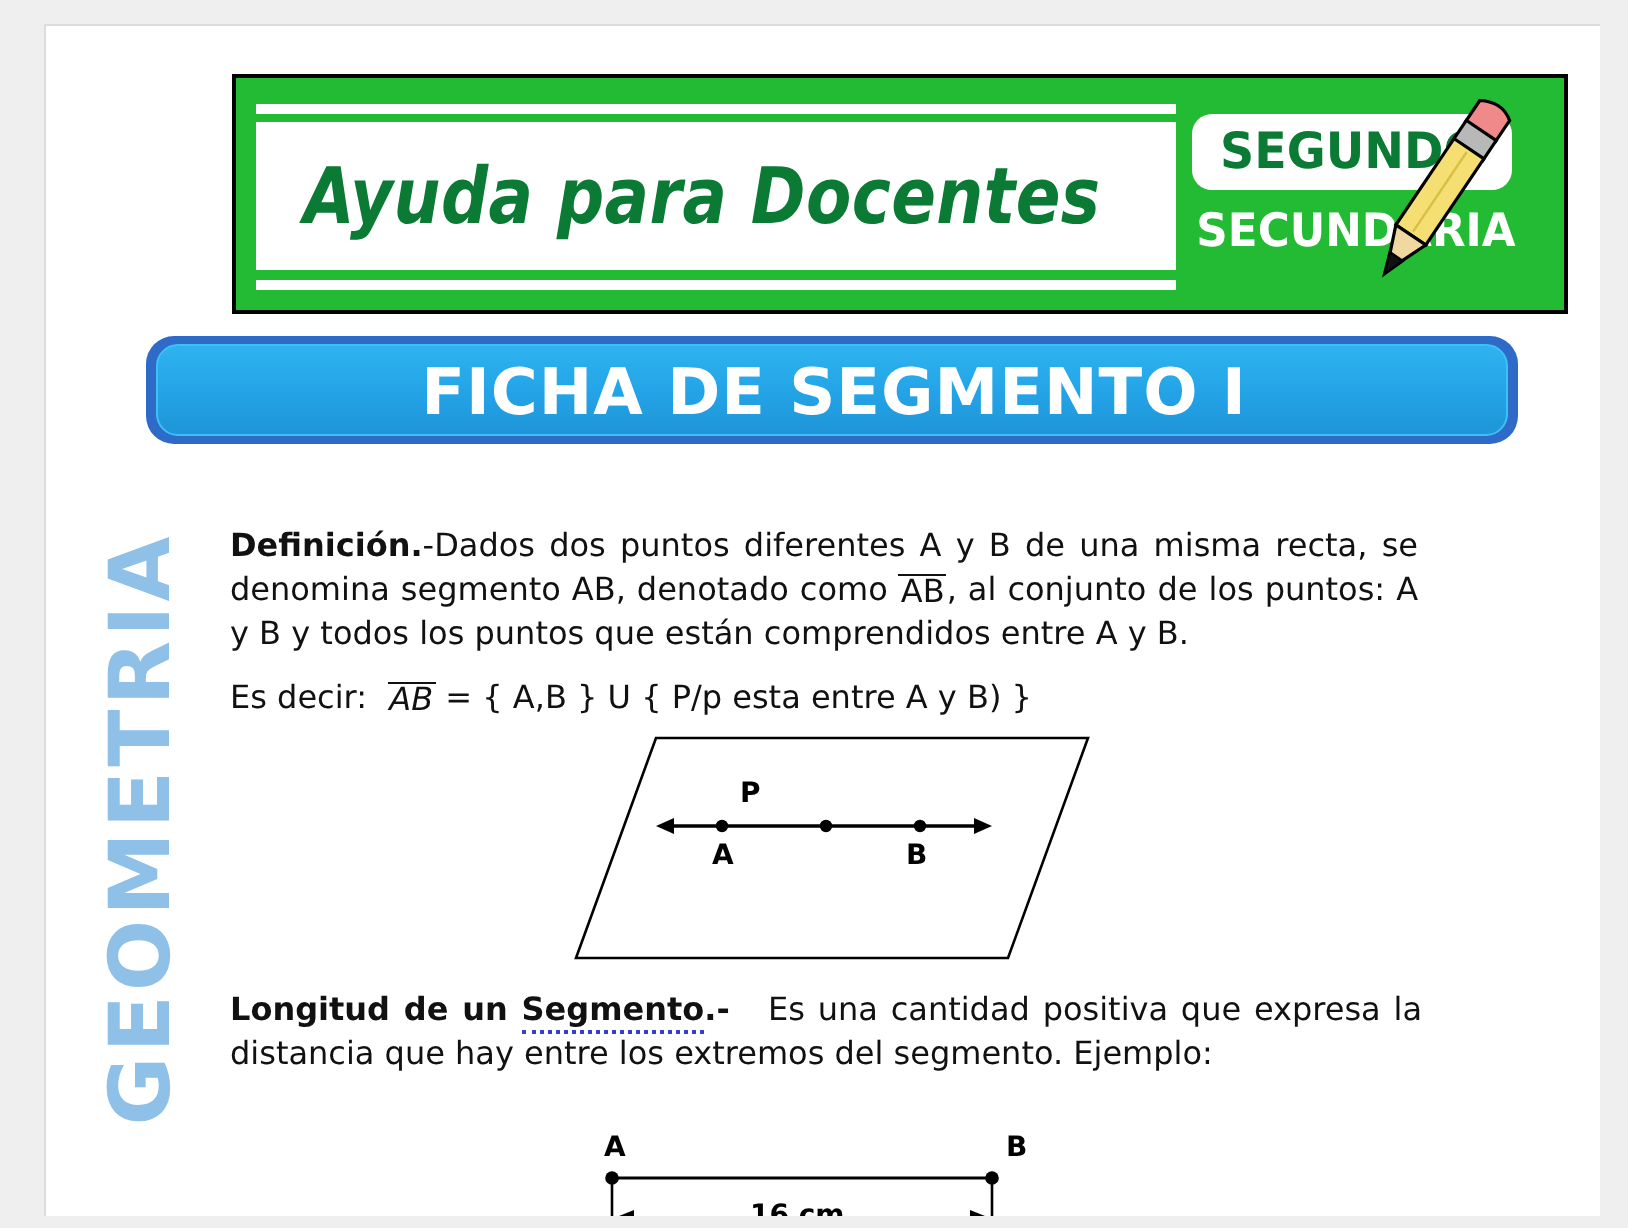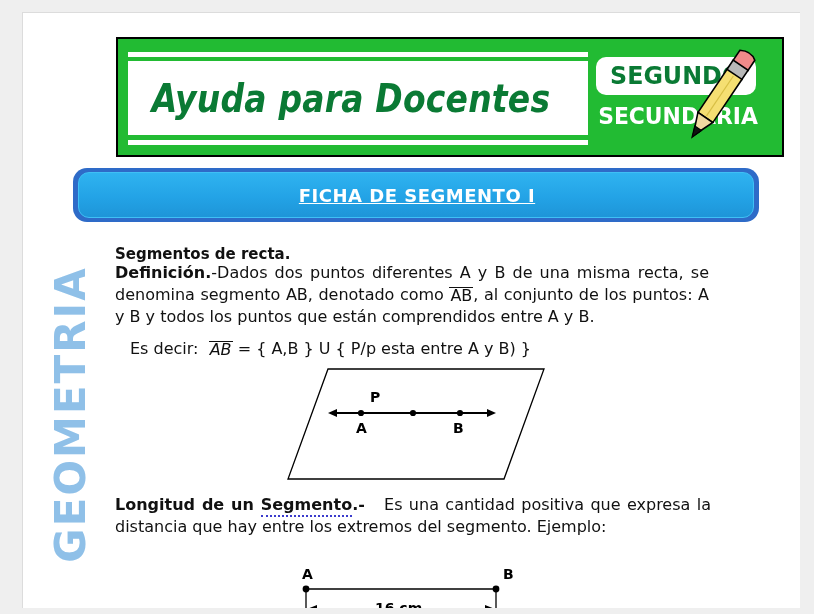--- a/index.html
+++ b/index.html
@@ -168,25 +168,24 @@
     box-sizing: border-box;
   }
   #page-title {
     position: absolute;
     left: 0; top: 0;
     width: 676px; height: 46px;
     line-height: 46px;
     text-align: center;
     font-family: "DejaVu Sans", sans-serif;
     font-weight: bold;
-    font-size: 18px;
+    font-size: 32px;
     color: #ffffff;
     letter-spacing: 0.5px;
     white-space: nowrap;
-    text-decoration: underline;
   }
 
   
   #subject-vertical {
     position: absolute;
     left: -110px;
     top: 390px;
     width: 360px;
     font-family: "DejaVu Sans", sans-serif;
     font-weight: bold;
@@ -232,21 +231,20 @@
     border-top: 1.4px solid #111;
     padding: 0 1px;
     font-style: italic;
     line-height: 15px;
     position: relative;
     top: 1px;
   }
   #formula-line {
     left: 115px; top: 338px;
     white-space: nowrap;
-    margin-left: 15px;
   }
   #heading-2 {
     left: 115px; top: 494px;
     width: 596px;
     text-align: justify;
   }
   #heading-2 b { font-weight: bold; }
   .spellcheck {
     border-bottom: 2px dotted #3b3bcc;
     padding-bottom: 1px;
@@ -312,21 +310,20 @@
   </svg>
 
   <div id="title-bar-outer">
     <div id="title-bar-inner">
       <div id="page-title">FICHA DE SEGMENTO I</div>
     </div>
   </div>
 
   <div id="subject-vertical">GEOMETRIA</div>
 
-  <div class="body-text" id="heading-1">Segmentos de recta.</div>
 
   <div class="body-text" id="para-1"><b>Definición.</b><span>-Dados dos puntos diferentes A y B de una misma recta, se denomina segmento AB, denotado como</span>
     <span class="overline-ab">AB</span><span>, al conjunto de los puntos: A y B y todos los puntos que están comprendidos entre A y B.</span></div>
 
   <div class="body-text" id="formula-line"><span>Es decir:</span>&nbsp;&nbsp;<span class="overline-ab-italic">AB</span> <span>= { A,B } U {  P/p esta entre A y B) }</span></div>
 
   <svg id="figure-plane" viewBox="0 0 262 118">
 
     <polygon points="43,3 259,3 219,113 3,113" fill="#ffffff" stroke="#000000" stroke-width="1.3"></polygon>
 

